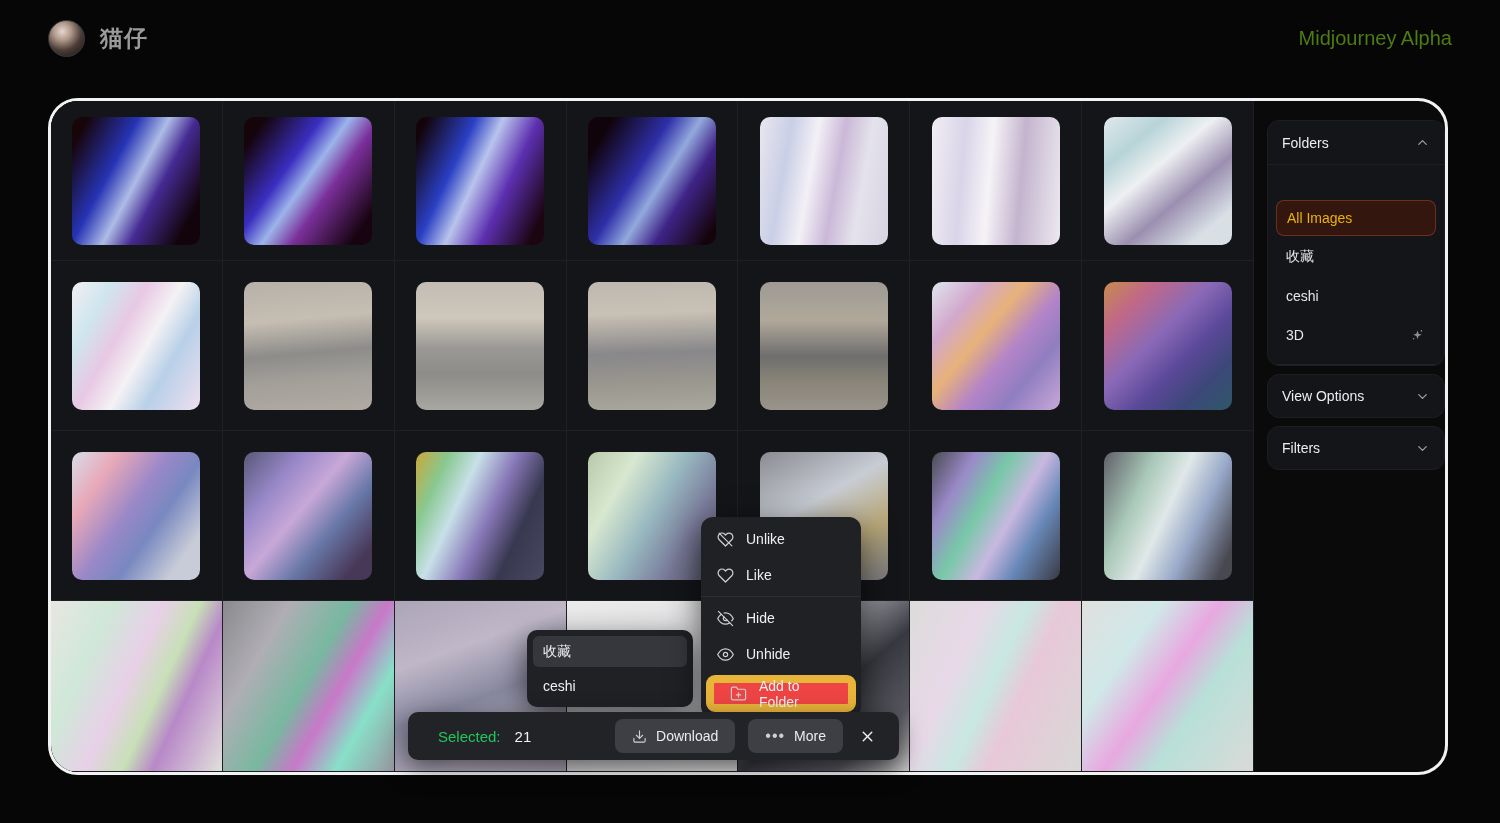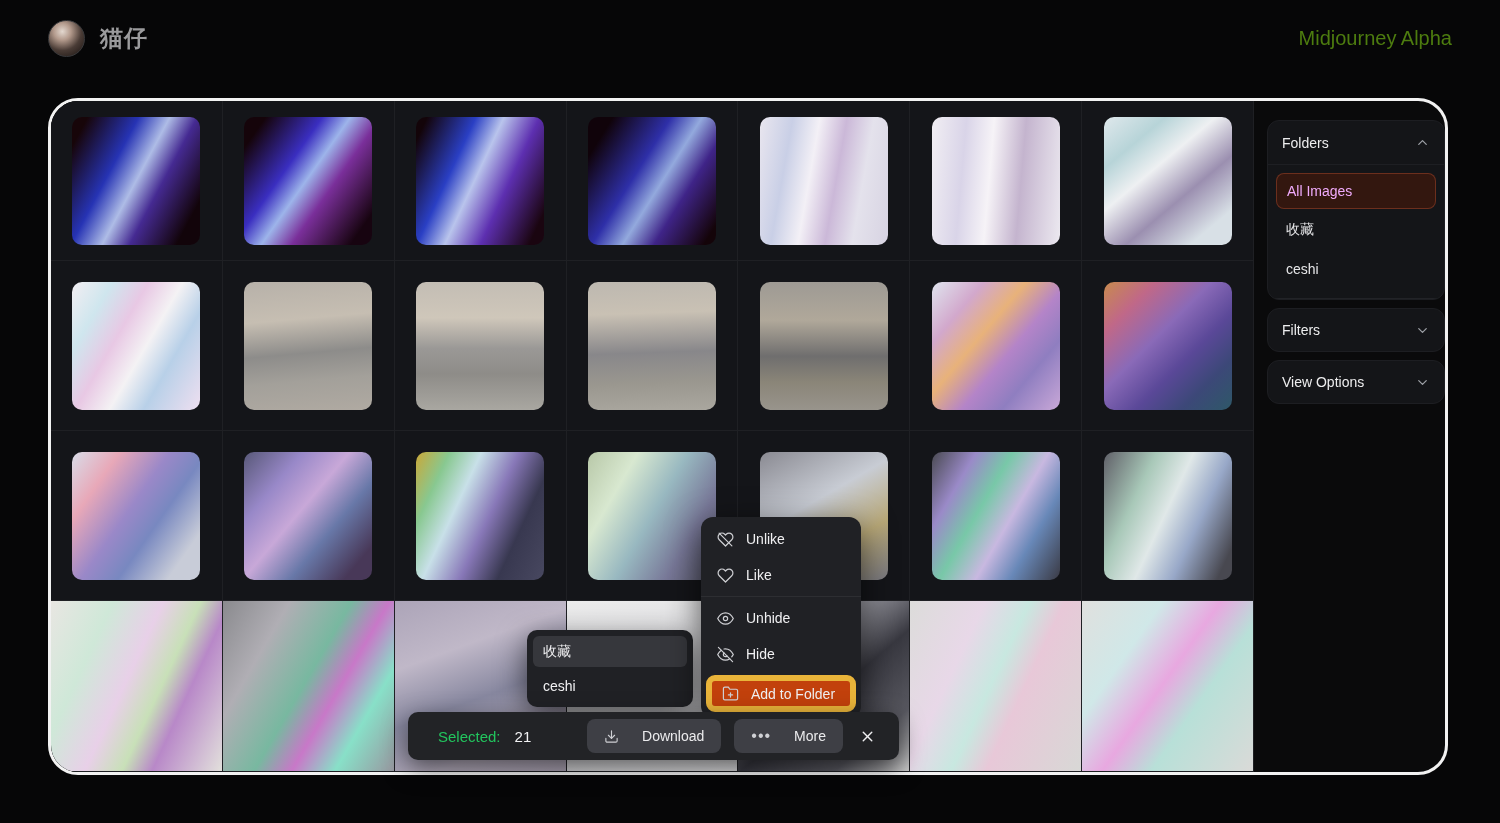--- a/index.html
+++ b/index.html
@@ -35,57 +35,57 @@
 
   
   .sidebar { position:absolute; left:1216px; top:19px; width:178px;
     display:flex; flex-direction:column; gap:8px; }
   .panel { background:#141518; border:1px solid #1d1e22; border-radius:12px; overflow:hidden; }
   .panel-header { height:44px; display:flex; align-items:center; justify-content:space-between;
     padding:0 14px; font-size:14px; color:#ededee; border-bottom:1px solid #1e1f23; cursor:pointer; }
   .folder-list { padding:8px; }
   .folder-item { height:36px; display:flex; align-items:center; justify-content:space-between;
     padding:0 10px; margin-bottom:3px; font-size:14px; color:#e6e6e8; border-radius:8px; cursor:pointer; }
-  .folder-item.selected { background:#33170f; border:1px solid rgba(216,92,56,.35); color:#f0abfc; }
+  .folder-item.selected { background:#33170f; border:1px solid rgba(216,92,56,.35); color:#eab308;margin-top:27px; }
   .divider-h { height:1px; background:#222327; }
   .create-row { height:47px; display:flex; align-items:center; justify-content:space-between;
     padding:0 14px; font-size:14px; color:#7c8086; cursor:pointer; }
   .collapsed-panel { height:44px; display:flex; align-items:center; justify-content:space-between;
     padding:0 14px; font-size:14px; color:#ededee; cursor:pointer; }
   .chev { width:15px; height:15px; stroke:#9da0a6; fill:none; stroke-width:2; stroke-linecap:round; stroke-linejoin:round; }
   .mini-ic { width:17px; height:17px; stroke:#8b8e94; fill:none; stroke-width:1.7; stroke-linecap:round; stroke-linejoin:round; }
 
   
   .context-menu { position:absolute; left:701px; top:517px; width:160px; z-index:30;
     background:#202125; border-radius:12px; padding:4px 0 6px;
     box-shadow:0 10px 34px rgba(0,0,0,.65); }
   .menu-item { height:36px; display:flex; align-items:center; gap:12px; padding:0 16px;
     font-size:14px; color:#f0f0f2; cursor:pointer; }
   .menu-item svg { width:17px; height:17px; stroke:#cfd0d4; fill:none; stroke-width:1.7;
     stroke-linecap:round; stroke-linejoin:round; flex:0 0 auto; }
   .menu-divider { height:1px; background:#2d2e32; margin:3px 0; }
-  .menu-item.highlighted { margin:3px 5px 0; padding:0 10px; height:37px;
-    border:6px solid #fca5a5; border-radius:9px; background:#c2410c; }
+  .menu-item.highlighted { margin:3px 5px 0; padding:0 16px; height:37px;
+    border:8px solid #fca5a5; border-radius:9px; background:#ef4444; }
 
   
   .submenu { position:absolute; left:527px; top:630px; width:166px; z-index:29;
     background:#202125; border-radius:10px; padding:6px;
     box-shadow:0 10px 30px rgba(0,0,0,.6); }
   .submenu-item { height:31px; display:flex; align-items:center; padding:0 10px;
     font-size:14px; color:#f0f0f2; border-radius:6px; cursor:pointer; }
   .submenu-item.hovered { background:#36373c; }
   .submenu-item + .submenu-item { margin-top:3px; }
 
   
   .selection-bar { position:absolute; left:408px; top:712px; width:491px; height:48px; z-index:40;
     background:#222326; border-radius:10px; display:flex; align-items:center;
     padding:0 14px 0 30px; box-shadow:0 8px 24px rgba(0,0,0,.55); }
   .sel-label { font-size:15px; color:#22c55e; }
   .sel-count { font-size:15px; color:#f2f2f4; margin-left:14px; }
-  .bar-btn { height:34px; display:flex; align-items:center; gap:23px; padding:0 17px;
+  .bar-btn { height:34px; display:flex; align-items:center; gap:9px; padding:0 17px;
     background:#3e3f45; border-radius:8px; font-size:14px; color:#ebebed; cursor:pointer; }
   .bar-btn svg { width:15px; height:15px; stroke:#cfd0d4; fill:none; stroke-width:1.8;
     stroke-linecap:round; stroke-linejoin:round; }
   .btn-download { margin-left:auto; }
   .btn-more { margin-left:13px; }
   .dots { font-size:16px; letter-spacing:1px; color:#cfd0d4; line-height:1; }
   .close-btn { width:36px; height:36px; margin-left:6px; display:flex; align-items:center;
     justify-content:center; cursor:pointer; border-radius:8px; }
   .close-btn svg { width:17px; height:17px; stroke:#f0f0f2; fill:none; stroke-width:2;
     stroke-linecap:round; }
@@ -201,68 +201,76 @@
       <div class="folder-list" id="folder-list">
           <div class="folder-item selected">
             <span>All Images</span>
           </div>
           <div class="folder-item">
             <span>收藏</span>
           </div>
           <div class="folder-item">
             <span>ceshi</span>
           </div>
+          <div class="folder-item">
+            <span>3D</span>
+            <svg viewBox="0 0 24 24" class="mini-ic">
+              <path d="M12 5l1.6 4.4L18 11l-4.4 1.6L12 17l-1.6-4.4L6 11l4.4-1.6z" fill="#8b8e94" stroke="none"></path>
+              <circle cx="17.5" cy="5.5" r="1.1" fill="#8b8e94" stroke="none"></circle>
+              <circle cx="6.5" cy="16.5" r="1.1" fill="#8b8e94" stroke="none"></circle>
+            </svg>
+          </div>
         </div>
       <div class="divider-h"></div>
+    </section>
+
+    <section class="panel collapsed-panel">
+      <span>View Options</span>
+      <svg class="chev" viewBox="0 0 24 24">
+          <path d="M6 9l6 6 6-6"></path>
+        </svg>
     </section>
 
     <section class="panel collapsed-panel">
       <span>Filters</span>
       <svg class="chev" viewBox="0 0 24 24">
           <path d="M6 9l6 6 6-6"></path>
         </svg>
     </section>
-
-    <section class="panel collapsed-panel">
-      <span>View Options</span>
-      <svg class="chev" viewBox="0 0 24 24">
-          <path d="M6 9l6 6 6-6"></path>
-        </svg>
-    </section>
   </aside>
 </div>
 
 <div class="context-menu" id="context-menu">
     <div class="menu-item">
       <svg viewBox="0 0 24 24">
         <path d="M20.84 4.61a5.5 5.5 0 0 0-7.78 0L12 5.67l-1.06-1.06a5.5 5.5 0 0 0-7.78 7.78l1.06 1.06L12 21.23l7.78-7.78 1.06-1.06a5.5 5.5 0 0 0 0-7.78z"></path>
         <line x1="3" y1="3" x2="21" y2="21"></line>
       </svg>
       <span>Unlike</span>
     </div>
     <div class="menu-item">
       <svg viewBox="0 0 24 24">
         <path d="M20.84 4.61a5.5 5.5 0 0 0-7.78 0L12 5.67l-1.06-1.06a5.5 5.5 0 0 0-7.78 7.78l1.06 1.06L12 21.23l7.78-7.78 1.06-1.06a5.5 5.5 0 0 0 0-7.78z"></path>
       </svg>
       <span>Like</span>
     </div>
     <div class="menu-divider"></div>
     <div class="menu-item">
       <svg viewBox="0 0 24 24">
+        <path d="M17.94 17.94A10.07 10.07 0 0 1 12 20c-7 0-11-8-11-8a18.45 18.45 0 0 1 5.06-5.94M9.9 4.24A9.12 9.12 0 0 1 12 4c7 0 11 8 11 8a18.5 18.5 0 0 1-2.16 3.19m-6.72-1.07a3 3 0 1 1-4.24-4.24"></path>
+        <line x1="2" y1="2" x2="22" y2="22"></line>
+      </svg>
+      <span>Hide</span>
+    </div>
+    <div class="menu-item">
+      <svg viewBox="0 0 24 24">
         <path d="M1 12s4-8 11-8 11 8 11 8-4 8-11 8S1 12 1 12z"></path>
         <circle cx="12" cy="12" r="3"></circle>
       </svg>
       <span>Unhide</span>
-    </div>
-    <div class="menu-item">
-      <svg viewBox="0 0 24 24">
-        <path d="M17.94 17.94A10.07 10.07 0 0 1 12 20c-7 0-11-8-11-8a18.45 18.45 0 0 1 5.06-5.94M9.9 4.24A9.12 9.12 0 0 1 12 4c7 0 11 8 11 8a18.5 18.5 0 0 1-2.16 3.19m-6.72-1.07a3 3 0 1 1-4.24-4.24"></path>
-        <line x1="2" y1="2" x2="22" y2="22"></line>
-      </svg>
-      <span>Hide</span>
     </div>
     <div class="menu-item highlighted" style="border-color: rgb(233, 180, 58);">
       <svg viewBox="0 0 24 24">
         <path d="M22 19a2 2 0 0 1-2 2H4a2 2 0 0 1-2-2V5a2 2 0 0 1 2-2h5l2 3h9a2 2 0 0 1 2 2z"></path>
         <line x1="12" y1="11" x2="12" y2="17"></line>
         <line x1="9" y1="14" x2="15" y2="14"></line>
       </svg>
       <span>Add to Folder</span>
     </div>
   </div>

